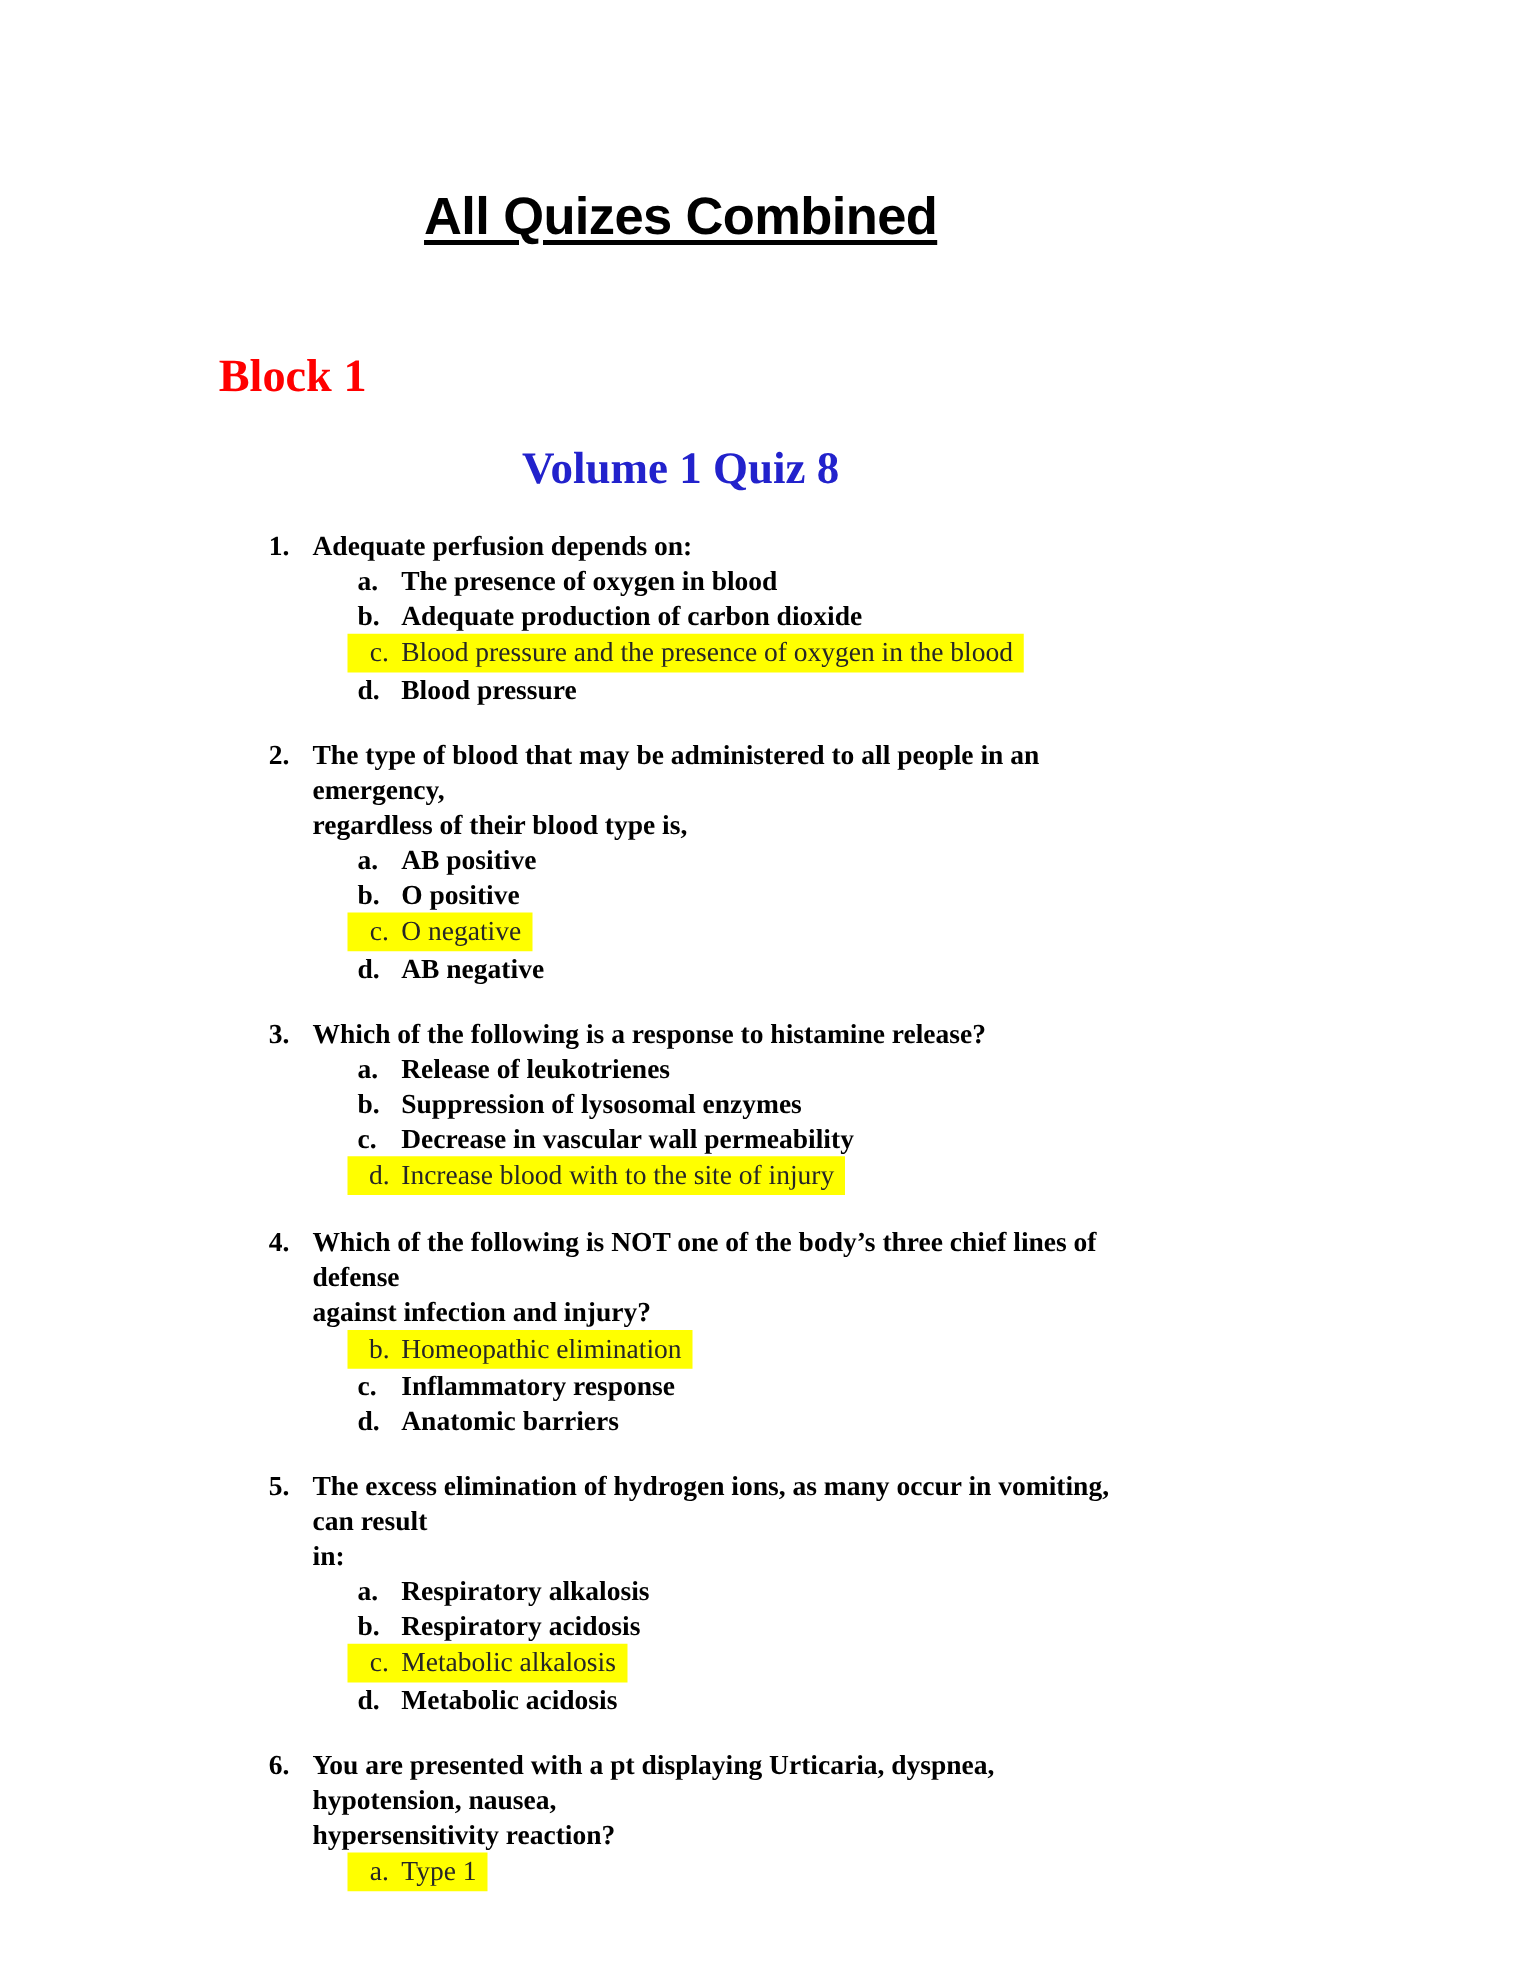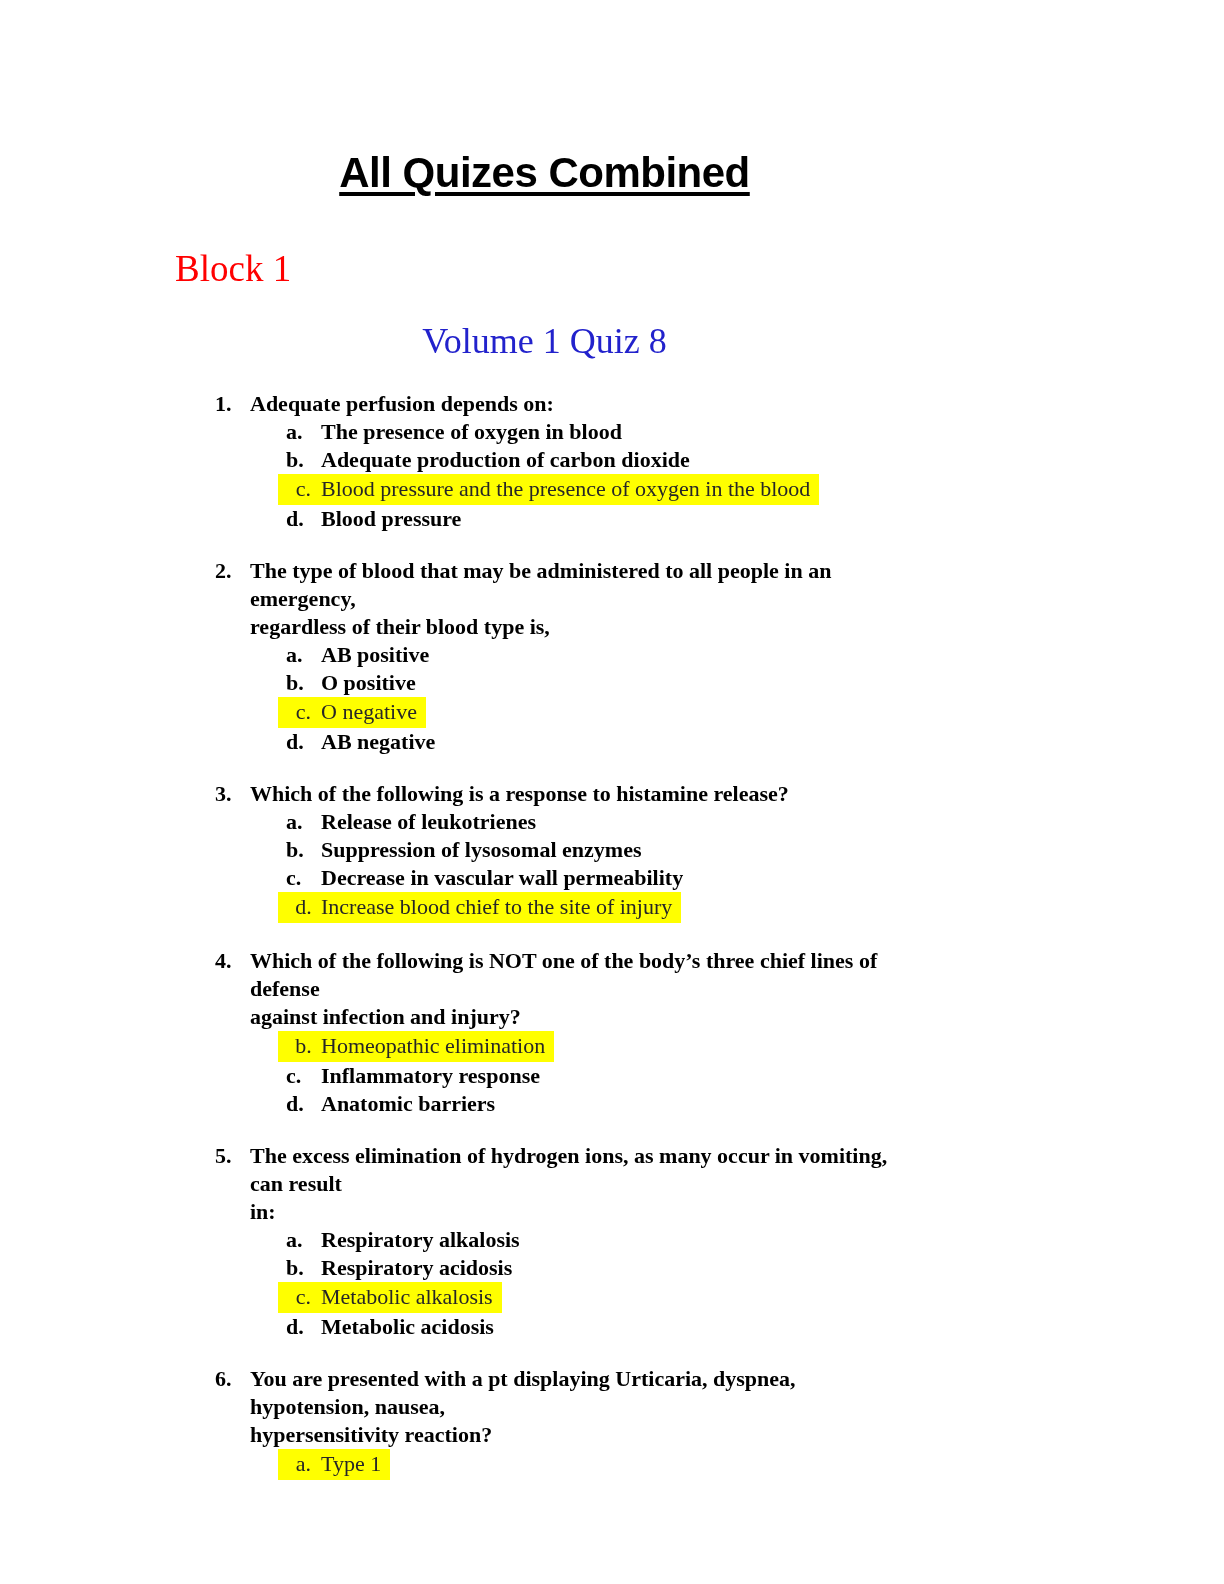--- a/index.html
+++ b/index.html
@@ -21,30 +21,30 @@
     font-weight: 900;
     font-size: 42px;
     line-height: 46px;
     letter-spacing: -0.5px;
     color: #000000;
     text-decoration: underline;
     text-decoration-thickness: 4px;
     text-underline-offset: 5px;
   }
   .block-heading {
-    margin-top: 53px;
-    font-weight: 400;
+    margin-top: 86px;
+    font-weight: 700;
     font-size: 37px;
     line-height: 40px;
     color: var(--c-block, #ff0000);
   }
   .quiz-heading {
     margin-top: 33px;
     text-align: center;
-    font-weight: 400;
+    font-weight: 700;
     font-size: 36px;
     line-height: 38px;
     color: var(--c-quiz, #2222cc);
   }
   .questions {
     margin-top: 30px;
     padding-left: 40px;
     font-size: 22px;
     line-height: 28px;
     font-weight: 700;
@@ -113,21 +113,21 @@
           <div class="q-head">
             <span class="q-num">3.</span>
             <div class="q-text">
               <div class="q-line">Which of the following is a response to histamine release?</div>
             </div>
           </div>
           <div class="options">
             <div class="option"><span class="opt-inner"><span class="opt-letter">a.</span><span class="opt-text">Release of leukotrienes</span></span></div>
             <div class="option"><span class="opt-inner"><span class="opt-letter">b.</span><span class="opt-text">Suppression of lysosomal enzymes</span></span></div>
             <div class="option"><span class="opt-inner"><span class="opt-letter">c.</span><span class="opt-text">Decrease in vascular wall permeability</span></span></div>
-            <div class="option"><span class="opt-inner hl"><span class="opt-letter">d.</span><span class="opt-text">Increase blood chief to the site of injury</span></span></div>
+            <div class="option"><span class="opt-inner hl"><span class="opt-letter">d.</span><span class="opt-text">Increase blood with to the site of injury</span></span></div>
           </div>
         </div>
         <div class="question">
           <div class="q-head">
             <span class="q-num">4.</span>
             <div class="q-text">
               <div class="q-line">Which of the following is NOT one of the body’s three chief lines of defense</div>
               <div class="q-line">against infection and injury?</div>
             </div>
           </div>

